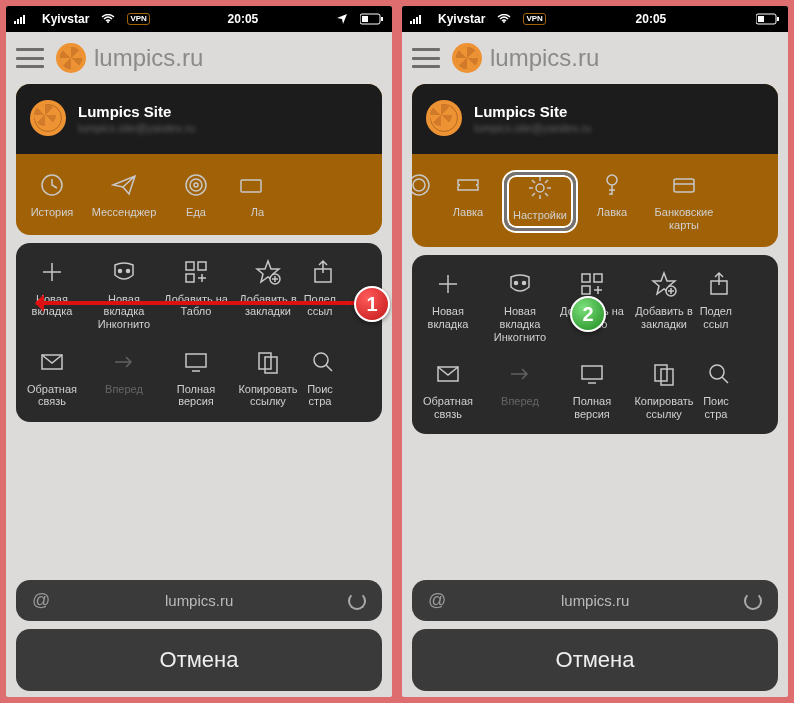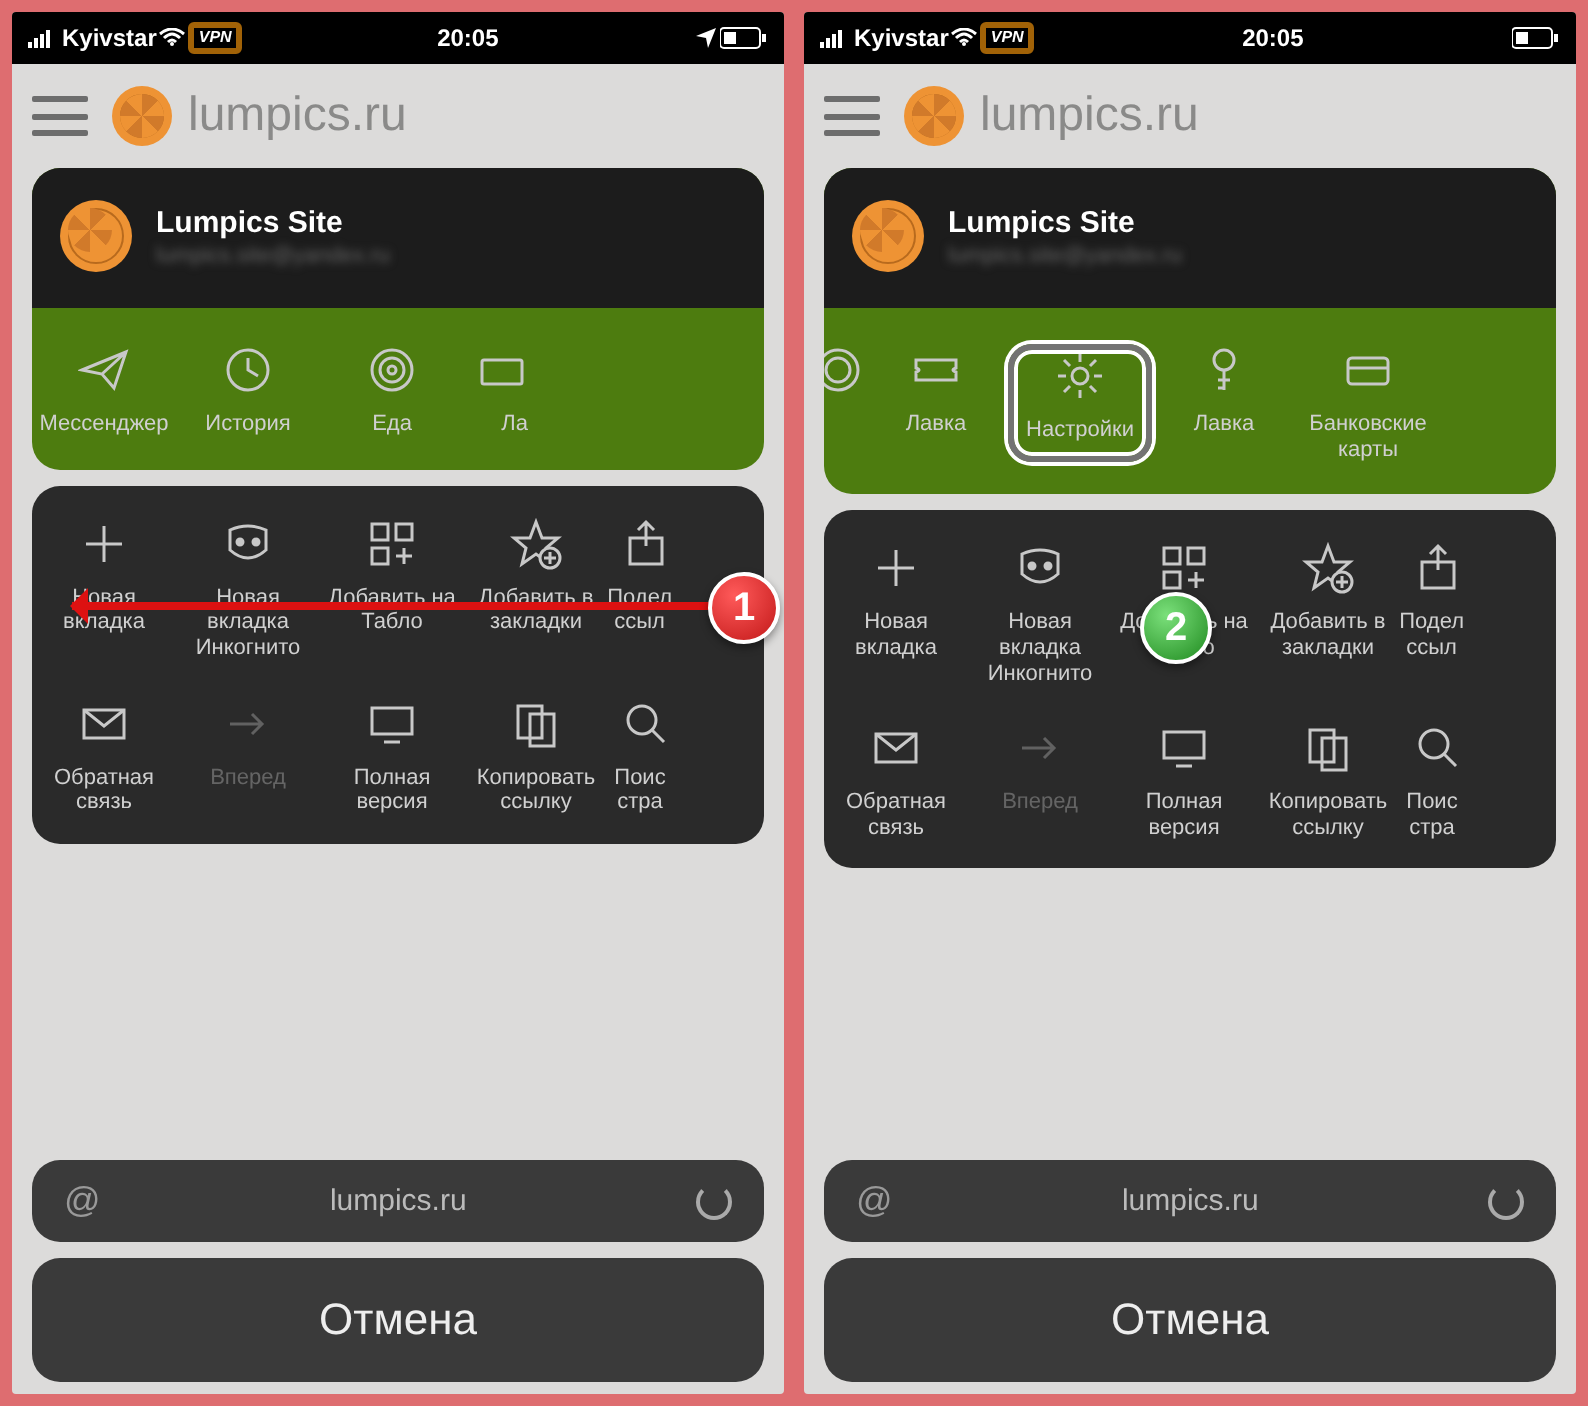--- a/index.html
+++ b/index.html
@@ -1,29 +1,29 @@
 <!DOCTYPE html>
 <html><head>
 <meta charset="utf-8">
 <style>
 * { margin: 0; padding: 0; box-sizing: border-box; }
 body { background: #de6d70; font-family: -apple-system, Helvetica, Arial, sans-serif; display: flex; gap: 10px; padding: 6px; width: 794px; height: 703px; }
 .phone { flex: 1; background: #dcdbda; border-radius: 2px; display: flex; flex-direction: column; overflow: hidden; position: relative; }
 .statusbar { background: #000; color: #fff; height: 26px; display: flex; align-items: center; justify-content: space-between; padding: 0 8px; font-size: 12px; font-weight: 600; }
-.sb-left, .sb-right { display: flex; align-items: center; gap: 1px; }
+.sb-left, .sb-right { display: flex; align-items: center; gap: 12px; }
 .sb-left svg, .sb-right svg { display: block; }
-.vpn-box { border: 3px solid #a16207; border-radius: 3px; font-size: 8px; padding: 0 2px; line-height: 10px; font-style: italic; }
+.vpn-box { border: 1px solid #a16207; border-radius: 3px; font-size: 8px; padding: 0 2px; line-height: 10px; }
 .browser-header { background: #dcdbda; height: 52px; display: flex; align-items: center; padding: 0 10px; gap: 12px; }
 .hamburger { width: 28px; height: 20px; display: flex; flex-direction: column; justify-content: space-between; }
 .hamburger span { height: 3px; background: #6d6d6d; border-radius: 1px; }
 .brand { display: flex; align-items: center; gap: 8px; font-size: 24px; color: #8a8a89; font-weight: 400; }
 .orange-logo { width: 30px; height: 30px; background: #ee9334; border-radius: 50%; position: relative; overflow: hidden; }
 .orange-logo::before { content: ''; position: absolute; inset: 4px; border-radius: 50%; border: 1px solid #b86a1d; }
 .orange-logo::after { content: ''; position: absolute; width: 22px; height: 22px; top: 4px; left: 4px; background: conic-gradient(#d17a2a 0 45deg, #ee9334 45deg 90deg, #d17a2a 90deg 135deg, #ee9334 135deg 180deg, #d17a2a 180deg 225deg, #ee9334 225deg 270deg, #d17a2a 270deg 315deg, #ee9334 315deg 360deg); border-radius: 50%; }
-.sheet { margin: 0 10px; border-radius: 14px; background: #4d7c0f; overflow: hidden; }
+.sheet { margin: 0 10px; border-radius: 14px; background: #a16207; overflow: hidden; }
 .account { background: #1c1c1c; padding: 16px 14px 18px; display: flex; align-items: center; gap: 12px; }
 .account-av { width: 36px; height: 36px; }
 .account-text { display: flex; flex-direction: column; gap: 2px; }
 .account-name { color: #fff; font-size: 15px; font-weight: 600; }
 .account-email { color: #666; font-size: 11px; filter: blur(2px); }
 .icon-row { display: flex; padding: 18px 0 16px; overflow: hidden; }
 .icon-item { flex: 0 0 72px; display: flex; flex-direction: column; align-items: center; gap: 8px; color: #d0d0d0; font-size: 11px; text-align: center; line-height: 1.15; }
 .icon-item.partial { flex: 0 0 32px; overflow: hidden; align-items: flex-end; }
 .icon-item svg { stroke: #c8c8c8; fill: none; stroke-width: 1.5; }
 .disabled { opacity: 0.35; }
@@ -89,30 +89,30 @@
     <div class="account">
       <div class="orange-logo account-av"></div>
       <div class="account-text">
         <span class="account-name">Lumpics Site</span>
         <span class="account-email">lumpics.site@yandex.ru</span>
       </div>
     </div>
     <div class="icon-row">
       <div class="icon-item">
           <svg width="26" height="26">
-            <path d="M2,13 L24,4 L18,22 L12,15 Z M12,15 L24,4"></path>
-          </svg>
-          <span>Мессенджер</span>
-        </div>
-      <div class="icon-item">
-          <svg width="26" height="26">
             <circle cx="13" cy="13" r="10"></circle>
             <path d="M13,7 L13,13 L18,16"></path>
           </svg>
           <span>История</span>
+        </div>
+      <div class="icon-item">
+          <svg width="26" height="26">
+            <path d="M2,13 L24,4 L18,22 L12,15 Z M12,15 L24,4"></path>
+          </svg>
+          <span>Мессенджер</span>
         </div>
       <div class="icon-item">
           <svg width="26" height="26">
             <circle cx="13" cy="13" r="10"></circle>
             <circle cx="13" cy="13" r="6"></circle>
             <circle cx="13" cy="13" r="2"></circle>
           </svg>
           <span>Еда</span>
         </div>
       <div class="icon-item partial">

